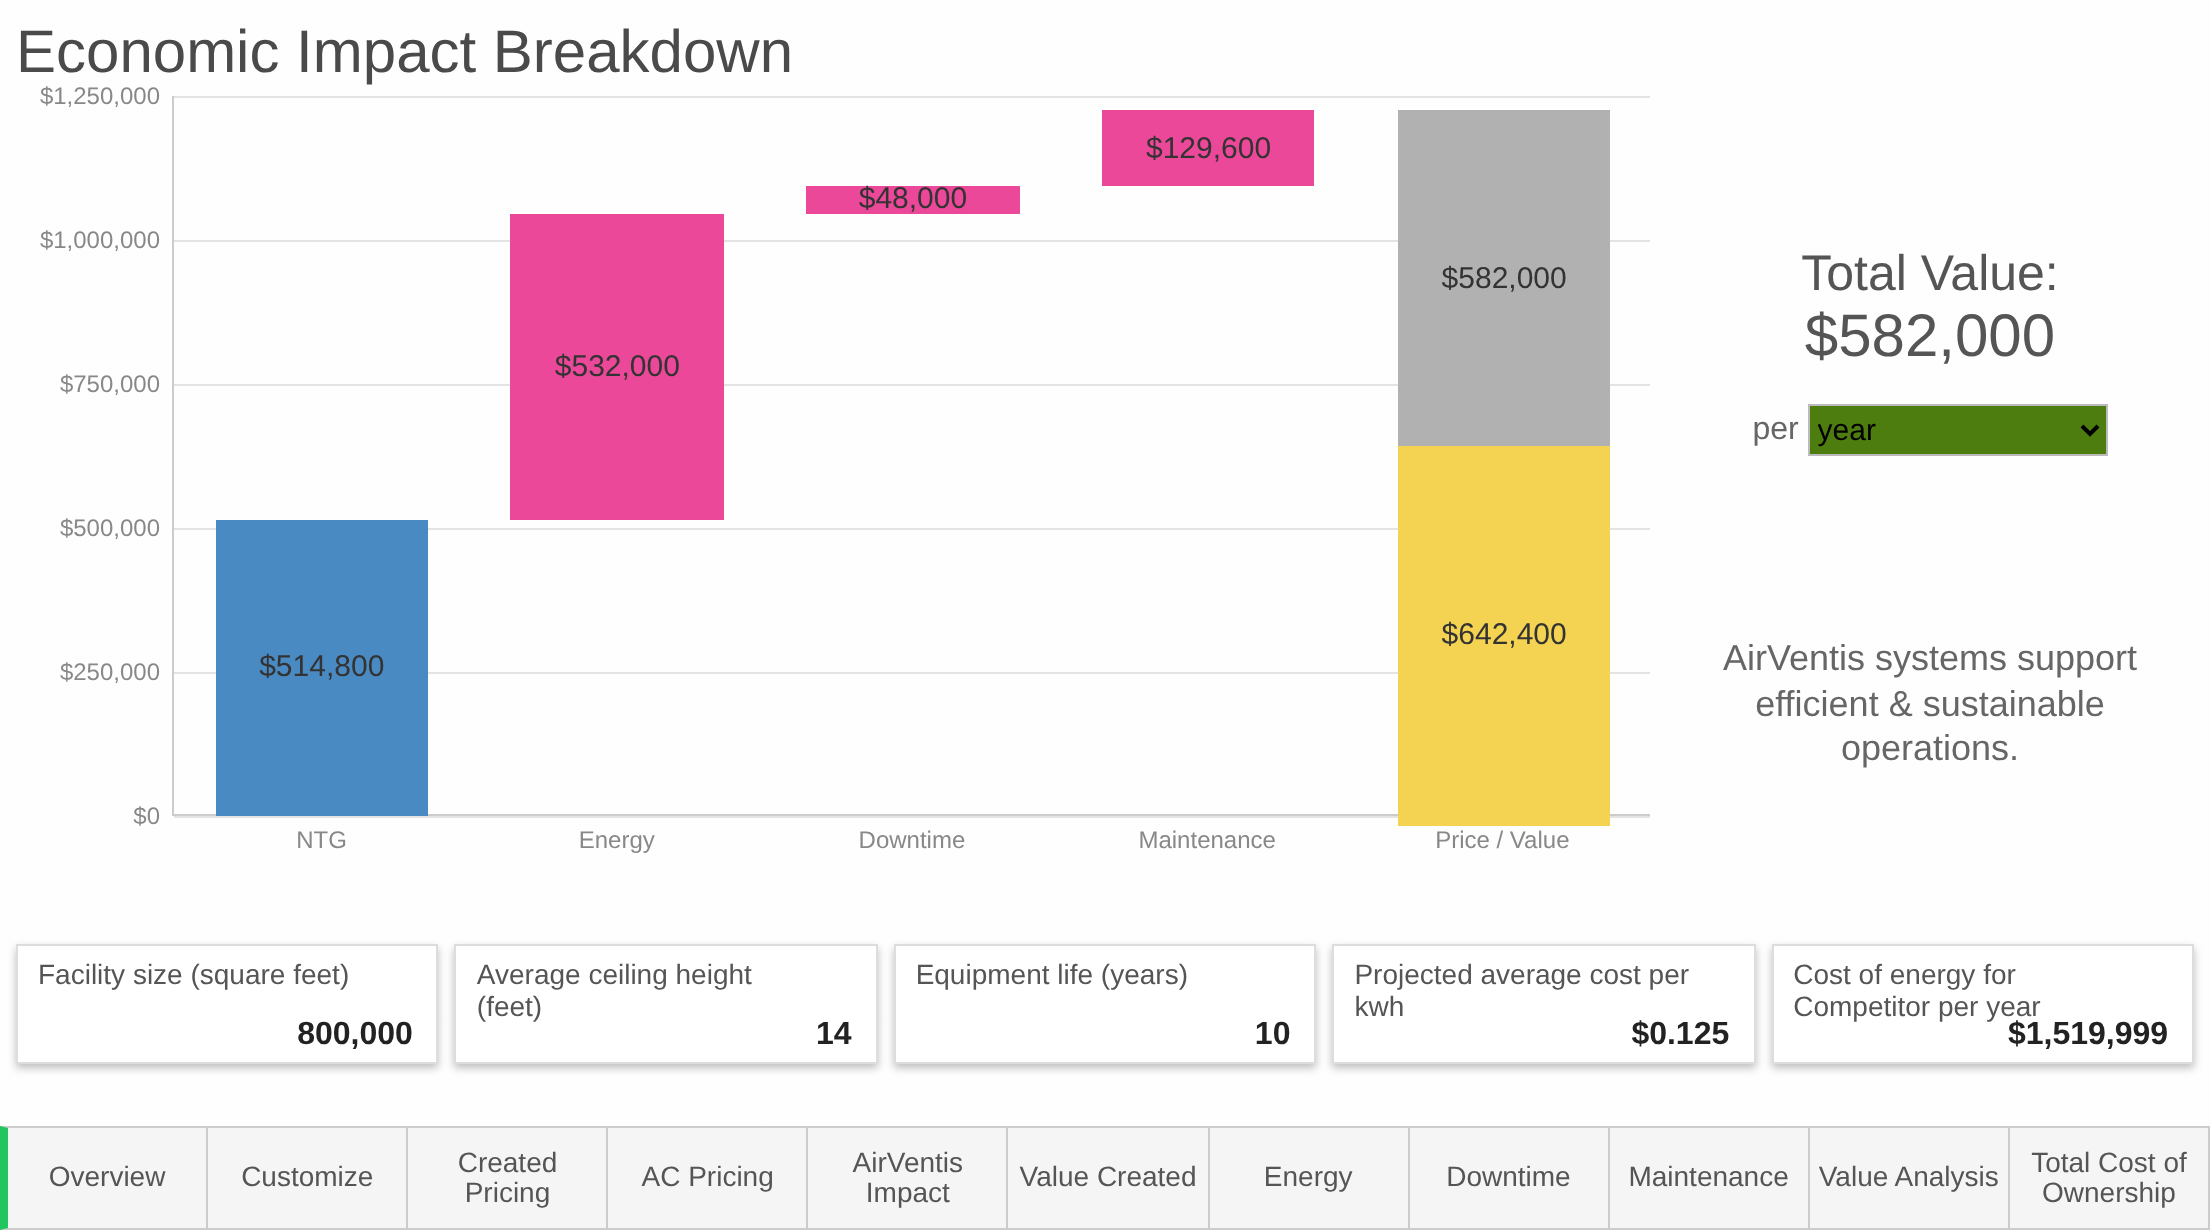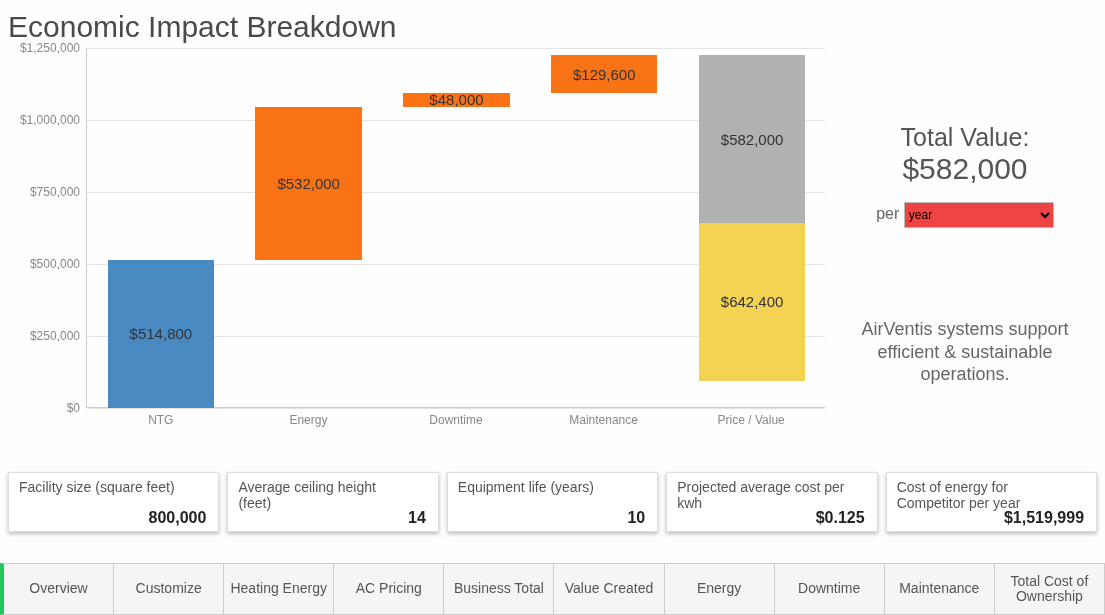--- a/index.html
+++ b/index.html
@@ -8,30 +8,30 @@
   .content{position:relative;z-index:1;height:100%}
   h1{font-size:30px;font-weight:300;color:#4a4a4a;padding:10px 0 4px 8px}
   .main-row{display:flex;height:400px}
   .chart-wrap{flex:0 0 825px;display:flex}
   .yaxis{width:86px;position:relative}
   .ytick{position:absolute;right:6px;font-size:12px;color:#888;transform:translateY(-50%)}
   .plot{flex:1;position:relative;border-left:1px solid #ccc;border-bottom:1px solid #ccc}
   .gridline{position:absolute;left:0;right:0;height:1px;background:#e4e4e4}
   .bar{position:absolute;display:flex;align-items:center;justify-content:center;font-size:15px;color:#333}
   .bar.blue{background:#4a8ac3}
-  .bar.green{background:#f97316}
+  .bar.green{background:#ec4899}
   .bar.grey{background:#b1b1b1}
   .bar.yellow{background:#f3d351}
   .xlabels{position:absolute;left:0;right:0;top:100%;display:flex;margin-top:6px}
   .xlab{flex:1;text-align:center;font-size:12px;color:#888}
   .sidebar{flex:1;padding:30px 14px 0 14px;text-align:center;color:#555}
   .tv-label{font-size:25px;font-weight:300;margin-top:45px}
   .tv-value{font-size:30px;font-weight:300;margin-bottom:16px}
   .per-row{font-size:16px;color:#666;margin-bottom:90px}
-  .per-row select{width:150px;height:26px;border:1px solid #bbb;font-size:12px;background:#ef4444}
+  .per-row select{width:150px;height:26px;border:1px solid #bbb;font-size:15px;background:#4d7c0f}
   .tagline{font-size:18px;font-weight:400;color:#666;line-height:1.25}
   .inputs-row{display:flex;gap:8px;margin:24px 8px 0 8px}
   .input-card{flex:1;background:#fff;border:1px solid #ddd;box-shadow:0 2px 4px rgba(0,0,0,.25);padding:6px 26px 6px 10px;height:60px;position:relative}
   .input-card .lbl{font-size:14px;color:#555;line-height:1.15}
   .input-card .val{position:absolute;right:12px;bottom:4px;font-size:16px;font-weight:700;color:#222}
   .tabs{display:flex;position:absolute;bottom:0;left:0;right:0;height:52px}
   .tab{flex:1;border:1px solid #ccc;border-left:none;display:flex;align-items:center;justify-content:center;text-align:center;font-size:14px;color:#555;background:#f5f5f5;padding:0 4px;line-height:1.1;cursor:pointer}
   .tab:first-child{border-left:4px solid #22c55e}
   .tab.active{background:#888;color:#fff}
 </style>
@@ -63,21 +63,21 @@
       <div class="gridline" style="top: 360px;"></div>
           <div class="gridline" style="top: 288px;"></div>
           <div class="gridline" style="top: 216px;"></div>
           <div class="gridline" style="top: 144px;"></div>
           <div class="gridline" style="top: 72px;"></div>
           <div class="gridline" style="top: 0px;"></div>
           <div class="bar blue" style="left: 20.692px; width: 106.416px; top: 211.738px; height: 148.262px;">$514,800</div>
           <div class="bar green" style="left: 168.492px; width: 106.416px; top: 58.5216px; height: 153.216px;">$532,000</div>
           <div class="bar green" style="left: 316.292px; width: 106.416px; top: 44.6976px; height: 13.824px; text-align: center;">$48,000</div>
           <div class="bar green" style="left: 464.092px; width: 106.416px; top: 7.3728px; height: 37.3248px;">$129,600</div>
-          <div class="bar yellow" style="left: 611.892px; width: 106.416px; top: 174.989px; height: 158px;">$642,400</div>
+          <div class="bar yellow" style="left: 611.892px; width: 106.416px; top: 174.989px; height: 190px;">$642,400</div>
           <div class="bar grey" style="left: 611.892px; width: 106.416px; top: 7.3728px; height: 167.616px;">$582,000</div>
         </div>
     </div>
     <div class="sidebar">
       <div class="tv-label">Total Value:</div>
       <div class="tv-value">$582,000</div>
       <div class="per-row">
         <span>per</span>
         <select id="per-select"><option>year</option><option>month</option><option>day</option></select>
       </div>
@@ -103,22 +103,23 @@
         <div class="val">$0.125</div>
       </div>
       <div class="input-card">
         <div class="lbl">Cost of energy for Competitor per year</div>
         <div class="val">$1,519,999</div>
       </div>
     </div>
   <div class="tabs" id="tabs">
       <div class="tab">Overview</div>
       <div class="tab">Customize</div>
-      <div class="tab">Heating Energy</div>
+      <div class="tab">Created Pricing</div>
       <div class="tab">AC Pricing</div>
-      <div class="tab">Business Total</div>
+      <div class="tab">AirVentis Impact</div>
       <div class="tab">Value Created</div>
       <div class="tab">Energy</div>
       <div class="tab">Downtime</div>
       <div class="tab">Maintenance</div>
+      <div class="tab">Value Analysis</div>
       <div class="tab">Total Cost of Ownership</div>
     </div>
 </div>
 
 </body></html>

